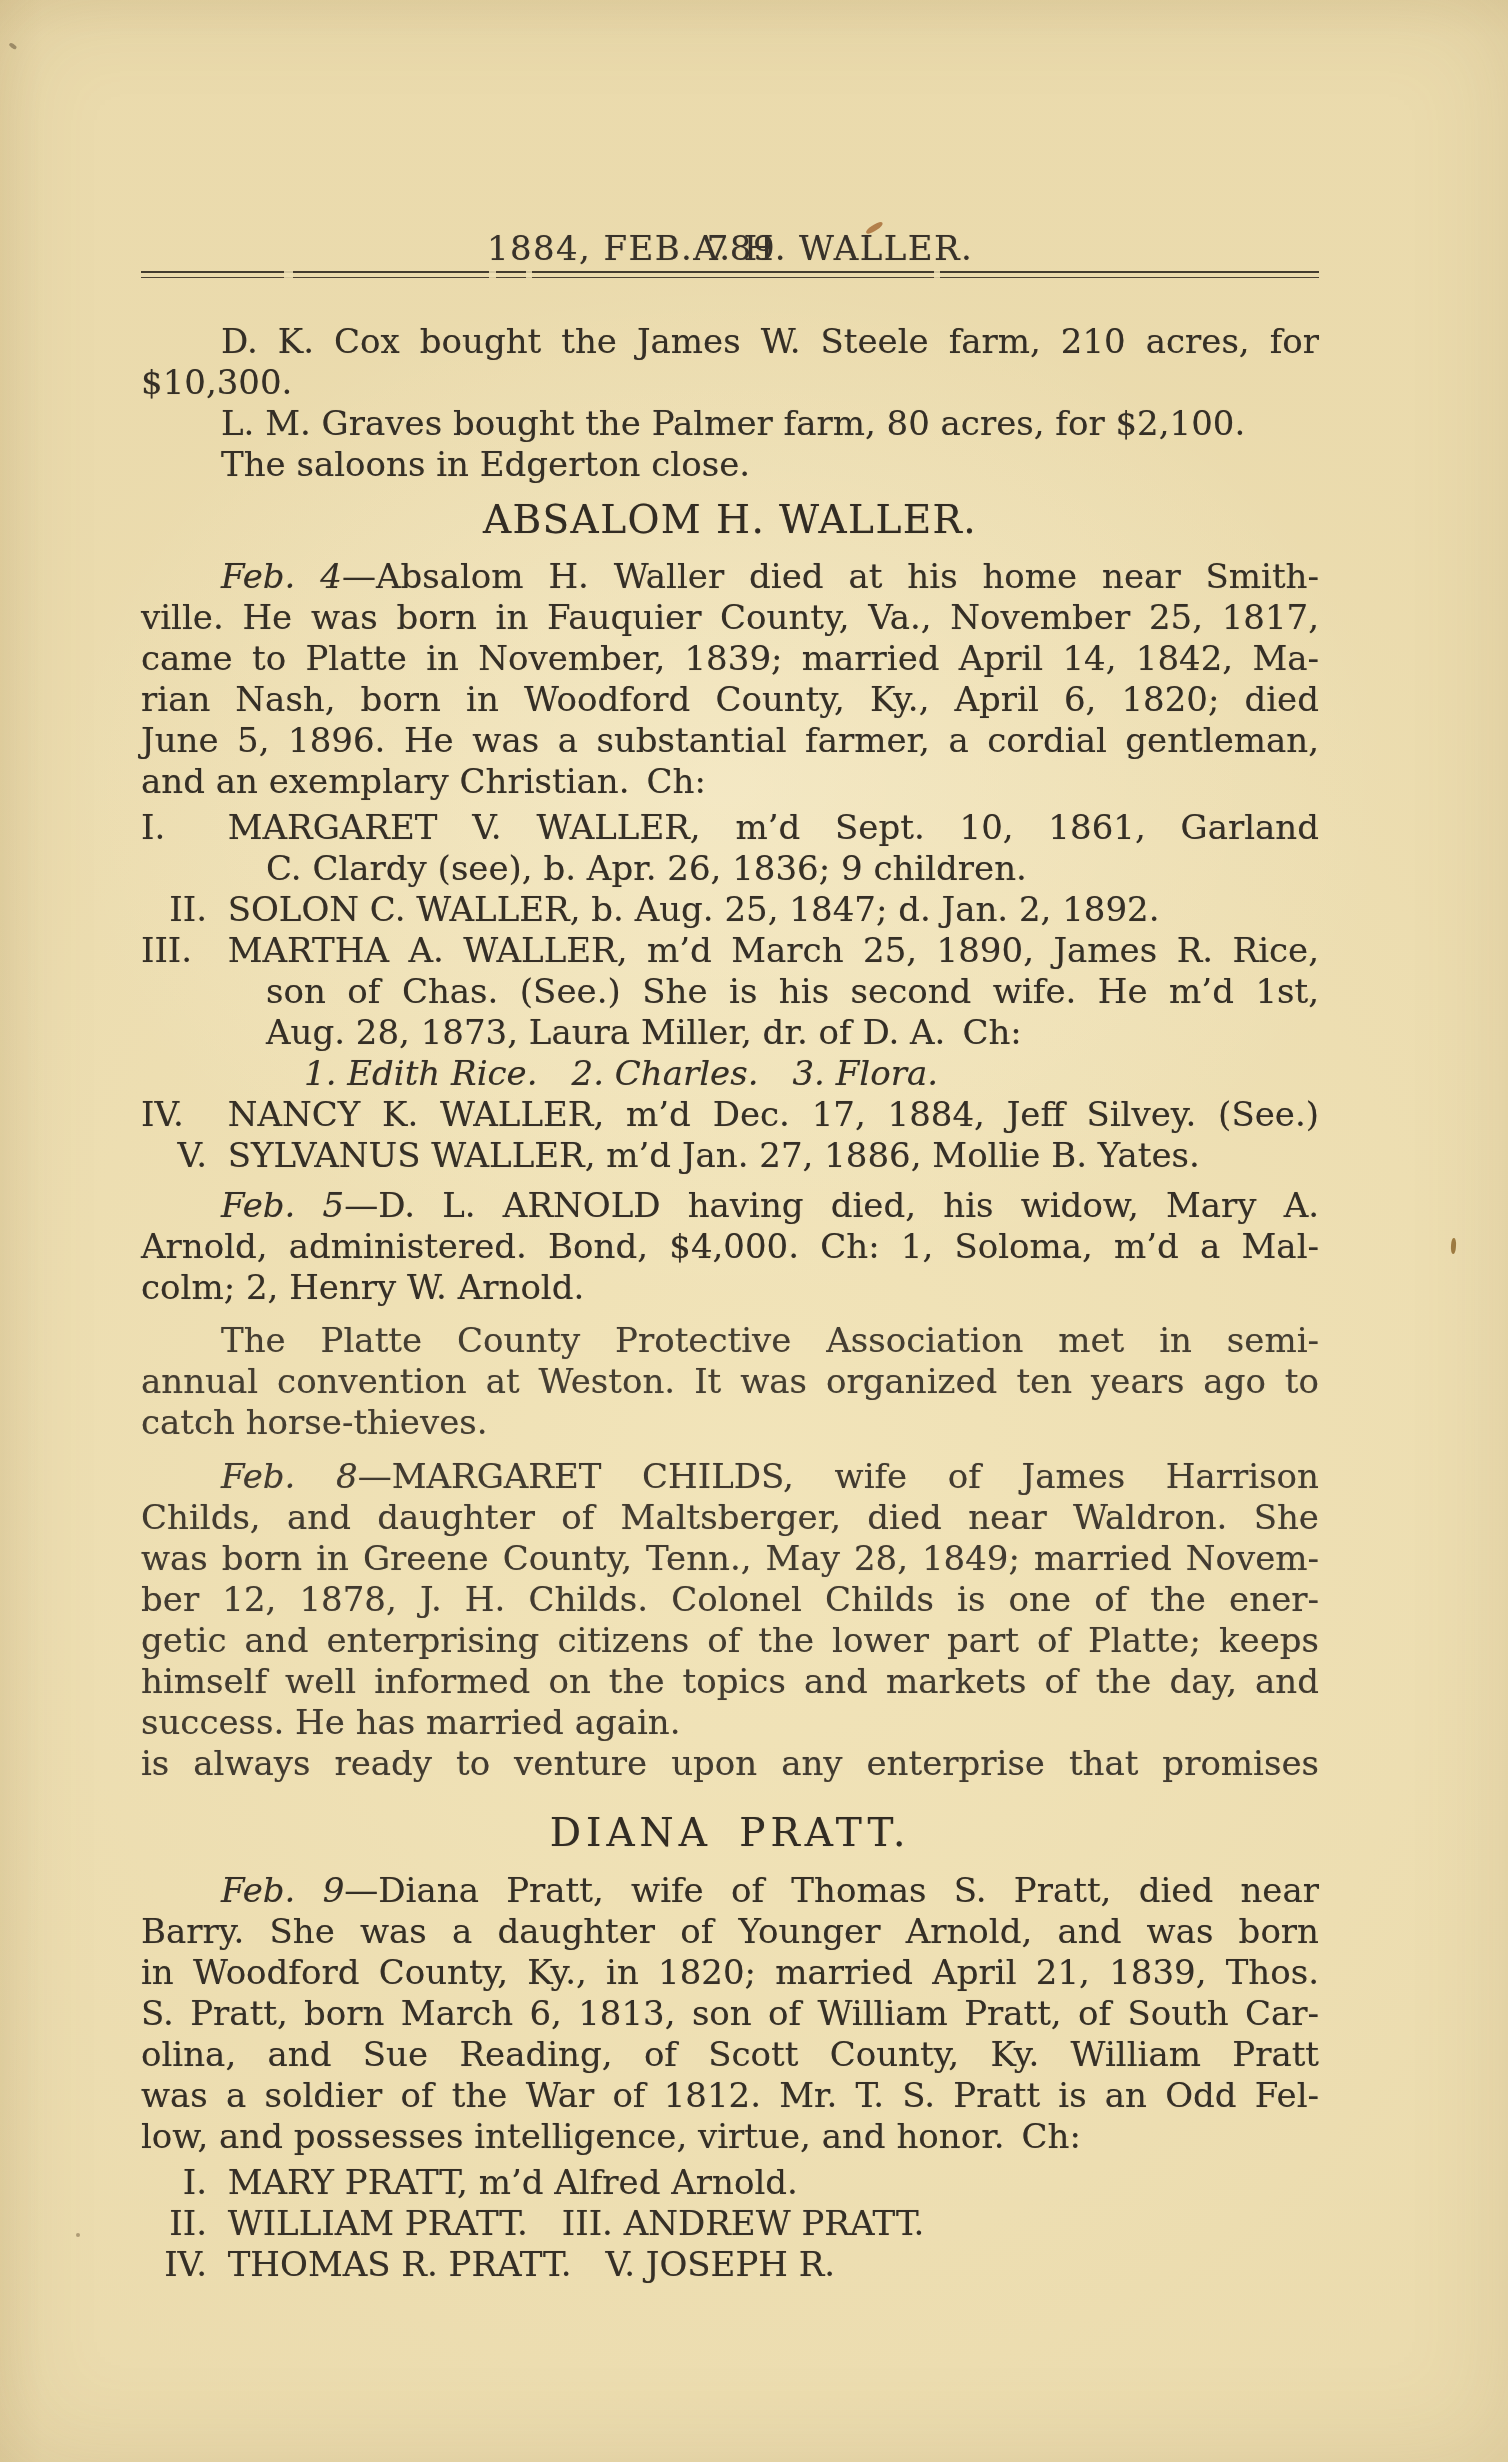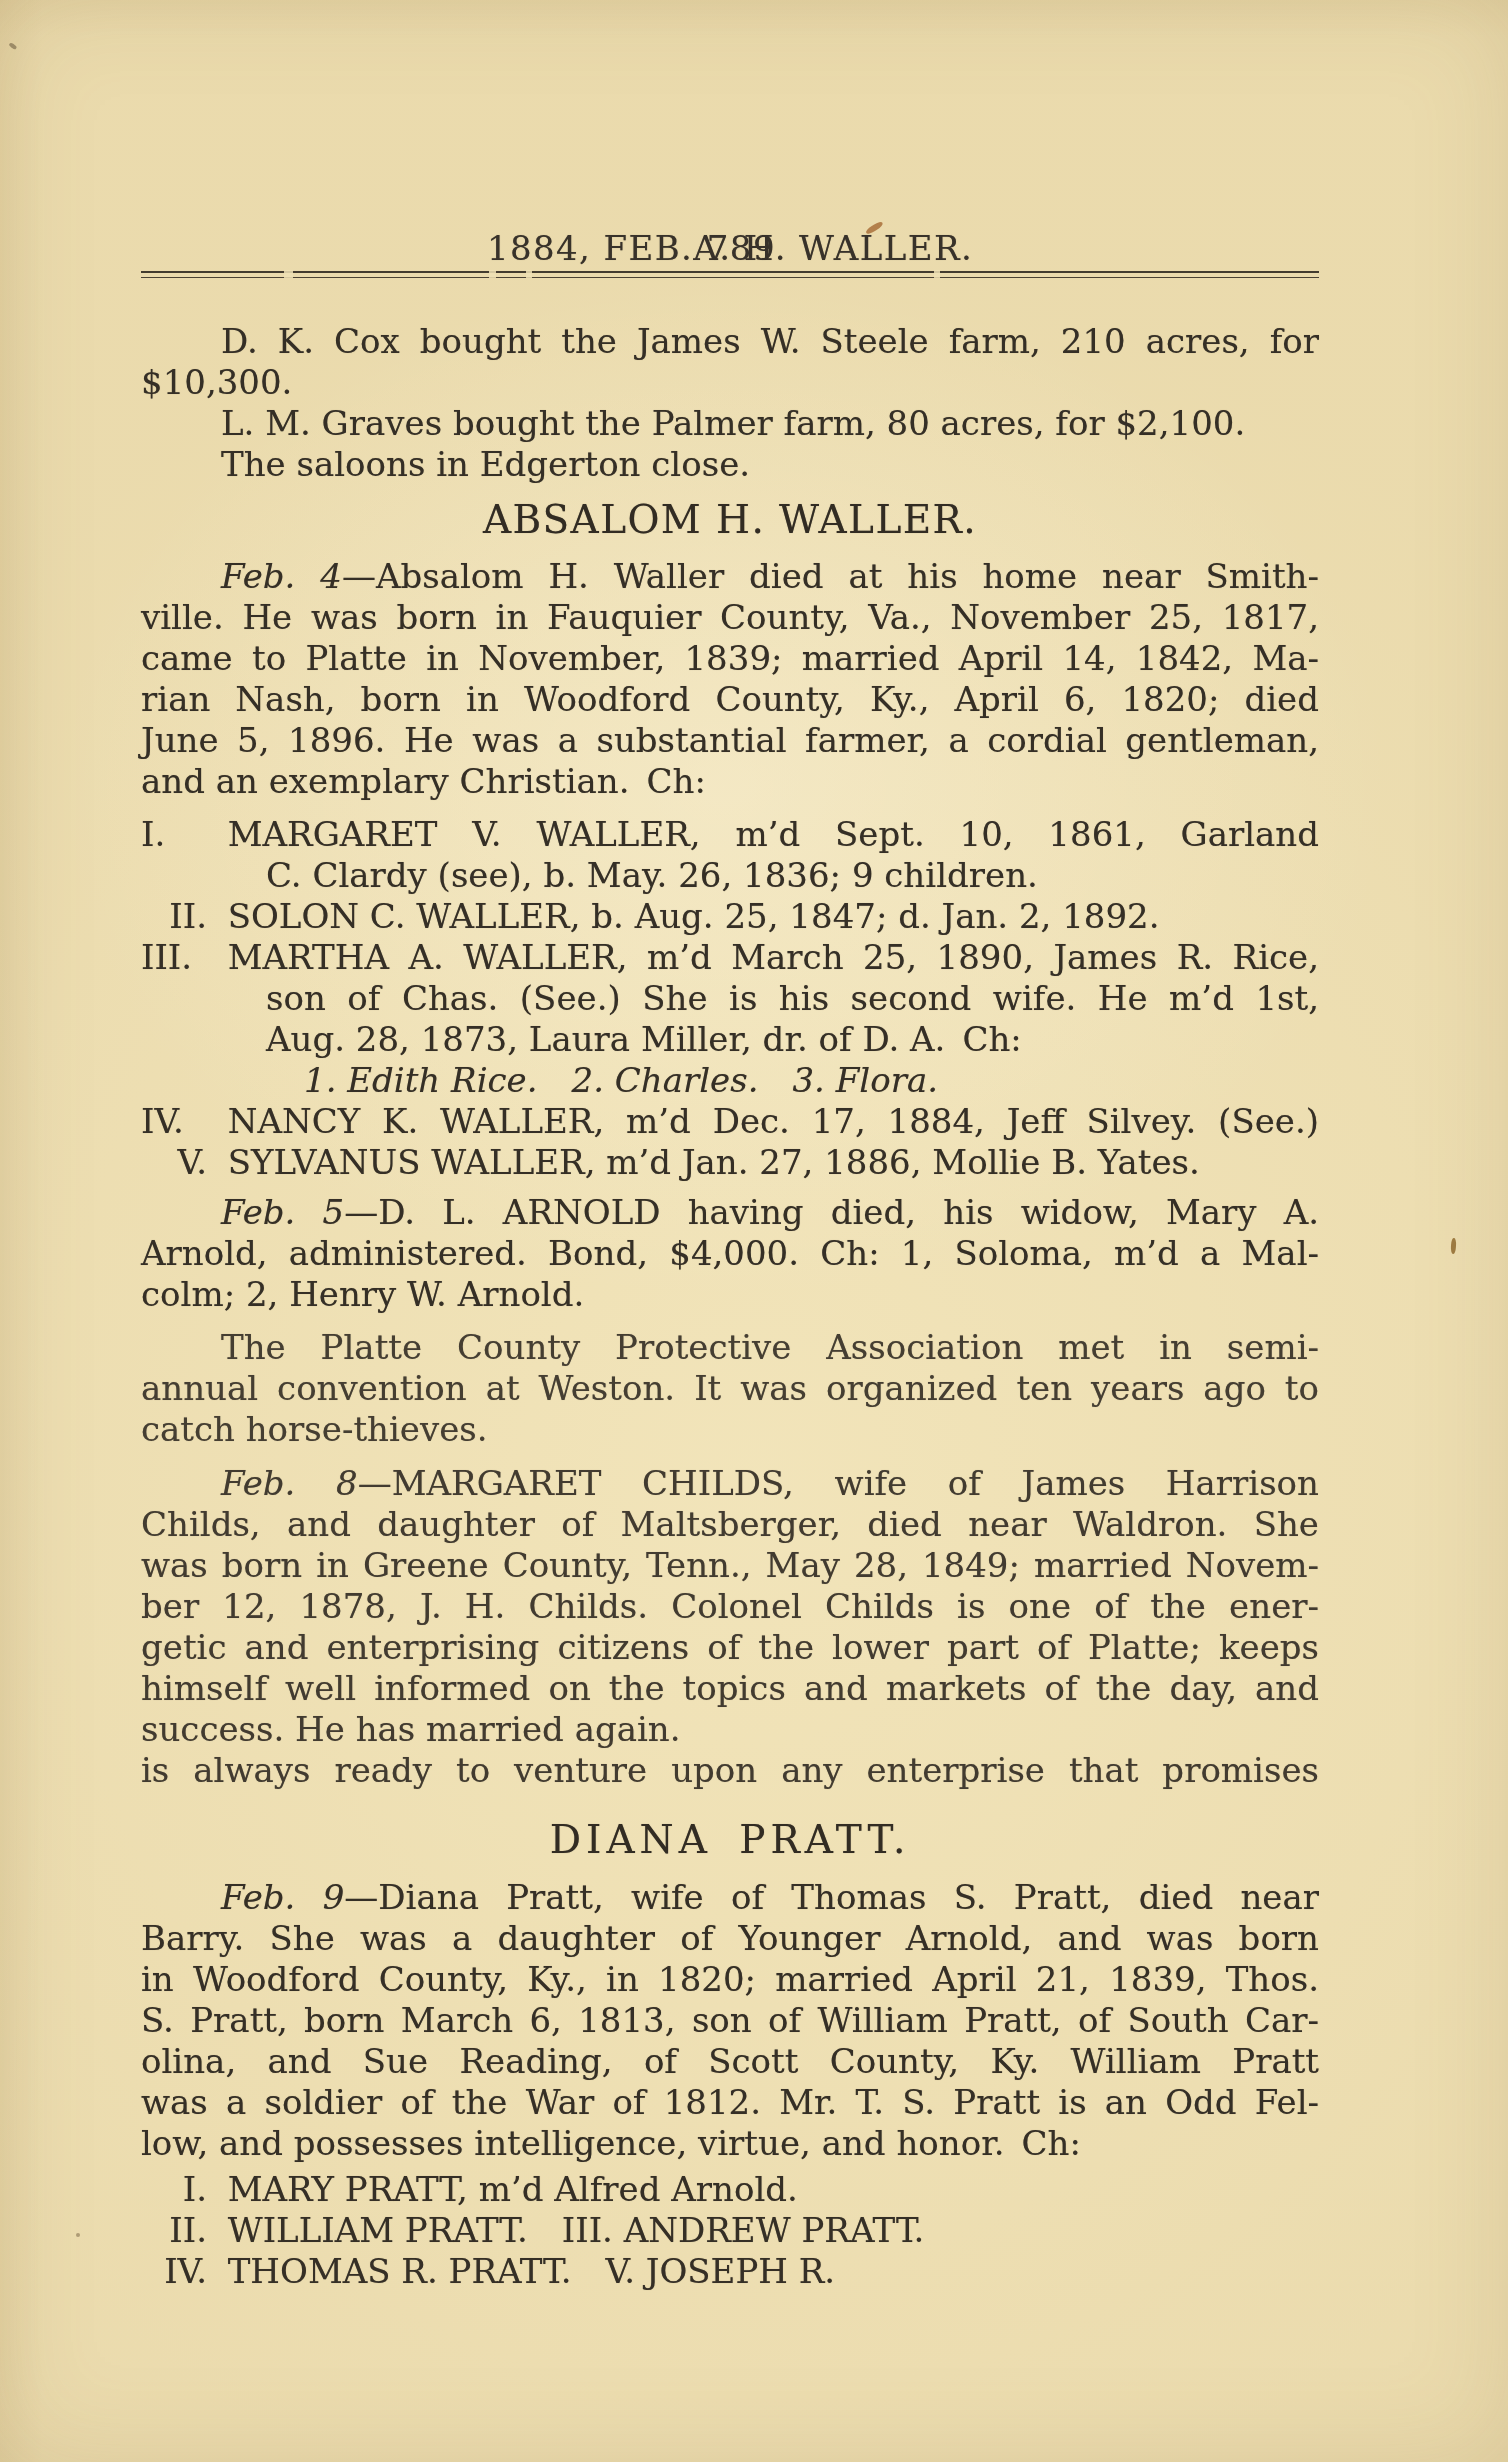--- a/index.html
+++ b/index.html
@@ -51,21 +51,21 @@
     font-size:39px;line-height:44px;height:44px;
     text-align:center;letter-spacing:1.4px;
     color:#322c23;text-shadow:0 0 0.7px rgba(50,44,35,0.5);
     white-space:nowrap;
   }
   .heading.wide{letter-spacing:5px;word-spacing:10px;}
   
   [data-block="intro"]{margin-top:43px;}
   [data-block="h-waller"]{margin-top:13px;margin-bottom:14.3px;text-align:center;}
   [data-block="feb4"]{margin-top:0;}
-  [data-block="l-waller"]{margin-top:12px;}
+  [data-block="l-waller"]{margin-top:5px;}
   [data-block="feb5"]{margin-top:8.6px;}
   [data-block="platte"]{margin-top:12px;color:#453e32;}
   [data-block="feb8"]{margin-top:13px;color:#423b30;}
   [data-block="h-pratt"]{margin-top:27px;margin-bottom:15px;}
   [data-block="feb9"]{margin-top:0;}
   [data-block="l-pratt"]{margin-top:5px;}
   .mark{position:absolute;border-radius:45%;}
 </style>
 </head>
 <body>
@@ -97,21 +97,21 @@
         <div class="block" data-block="feb4">
           <div class="line j ind-p"><em>Feb. 4</em><span>—Absalom H. Waller died at his home near Smith-</span></div>
           <div class="line j"><span>ville. He was born in Fauquier County, Va., November 25, 1817,</span></div>
           <div class="line j"><span>came to Platte in November, 1839; married April 14, 1842, Ma-</span></div>
           <div class="line j"><span>rian Nash, born in Woodford County, Ky., April 6, 1820; died</span></div>
           <div class="line j"><span>June 5, 1896. He was a substantial farmer, a cordial gentleman,</span></div>
           <div class="line"><span>and an exemplary Christian. Ch:</span></div>
         </div>
         <div class="block" data-block="l-waller">
           <div class="line j"><span class="num">I.</span><span>MARGARET V. WALLER, m’d Sept. 10, 1861, Garland</span></div>
-          <div class="line ind-c"><span>C. Clardy (see), b. May. 26, 1836; 9 children.</span></div>
+          <div class="line ind-c"><span>C. Clardy (see), b. Apr. 26, 1836; 9 children.</span></div>
           <div class="line"><span class="num">II.</span><span>SOLON C. WALLER, b. Aug. 25, 1847; d. Jan. 2, 1892.</span></div>
           <div class="line j"><span class="num">III.</span><span>MARTHA A. WALLER, m’d March 25, 1890, James R. Rice,</span></div>
           <div class="line j ind-c"><span>son of Chas. (See.) She is his second wife. He m’d 1st,</span></div>
           <div class="line ind-c"><span>Aug. 28, 1873, Laura Miller, dr. of D. A. Ch:</span></div>
           <div class="line ind-s"><em>1. Edith Rice.  2. Charles.  3. Flora.</em></div>
           <div class="line j"><span class="num">IV.</span><span>NANCY K. WALLER, m’d Dec. 17, 1884, Jeff Silvey. (See.)</span></div>
           <div class="line"><span class="num">V.</span><span>SYLVANUS WALLER, m’d Jan. 27, 1886, Mollie B. Yates.</span></div>
         </div>
         <div class="block" data-block="feb5">
           <div class="line j ind-p"><em>Feb. 5</em><span>—D. L. ARNOLD having died, his widow, Mary A.</span></div>

